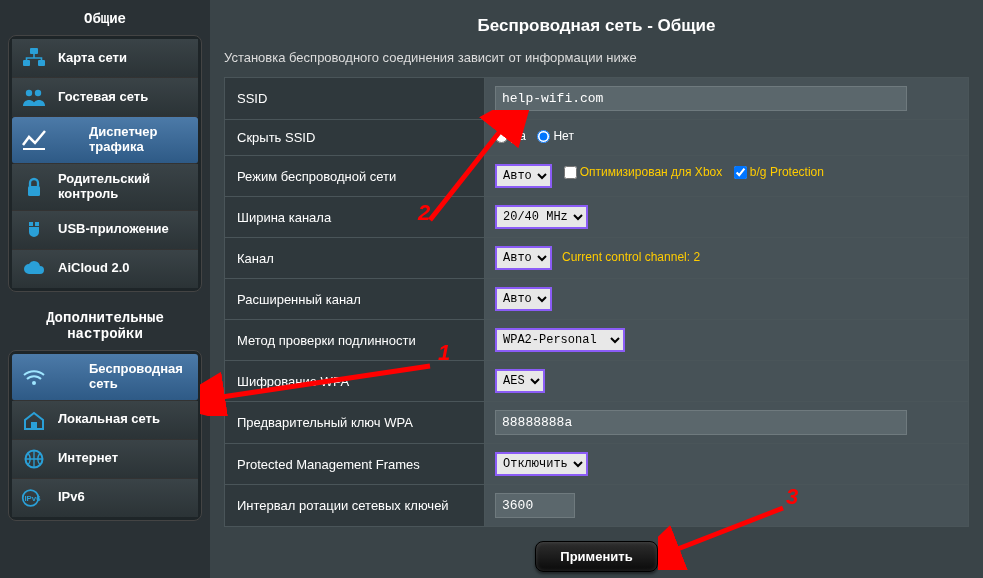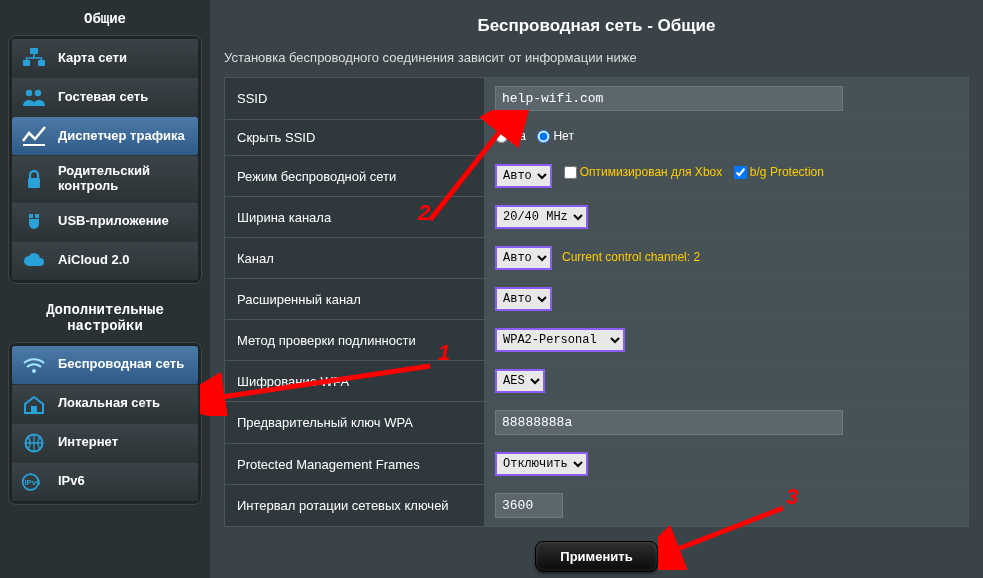--- a/index.html
+++ b/index.html
@@ -4,31 +4,31 @@
 <style>
 * { margin:0; padding:0; box-sizing:border-box; font-family:Arial,sans-serif; }
 body { background:#2a3135; width:983px; height:578px; overflow:hidden; color:#fff; font-size:13px; position:relative; }
 .layout { display:flex; height:100%; }
 .sidebar { width:210px; background:#2a3135; padding:5px 8px; }
 .panel-header { text-align:center; font-weight:bold; color:#fff; padding:6px 0 8px; font-size:14px;font-family:Liberation Mono, monospace; }
 .panel { background:#1e2528; border:1px solid #444; border-radius:8px; padding:3px; margin-bottom:12px; }
 .side-item { display:flex; align-items:center; padding:8px 8px; color:#fff; font-weight:bold; font-size:13px; cursor:pointer; border-bottom:1px solid #333; background:linear-gradient(#3a4347,#2b3336); }
 .side-item:last-child { border-bottom:none; }
 .side-item .icon { width:28px; height:22px; margin-right:10px; flex-shrink:0; display:flex; align-items:center; justify-content:center; }
-.side-item.active { background:linear-gradient(#4c7aa8,#2e5a86); border-radius:3px; }
+.side-item.active { background:linear-gradient(#4c7aa8,#2e5a86); border-radius:3px;gap:31px; }
 .side-item .txt { line-height:1.15; }
 .content { flex:1; padding:10px 14px; background:#3a4448; overflow:auto; }
 .page-title { font-size:17px; font-weight:bold; color:#fff; margin:6px 0 14px 0;text-align:center; }
 .page-sub { font-size:13px; color:#ddd; margin-bottom:12px; }
 table.cfg { width:100%; border-collapse:collapse; background:#2f383c; border:1px solid #4a5559; }
 table.cfg th, table.cfg td { border:1px solid #4a5559; }
 table.cfg th { text-align:left; font-weight:normal; color:#fff; padding:10px 12px; width:260px; background:#2f383c; font-size:13px; }
 table.cfg td { padding:8px 10px; background:#475257; }
-input[type=text] { background:#5b676c; color:#fff; border:1px solid #6f7a7e; padding:4px 6px; font-family:"Courier New",monospace; font-size:13px; width:348px; }
-input.small { width:68px; }
+input[type=text] { background:#5b676c; color:#fff; border:1px solid #6f7a7e; padding:4px 6px; font-family:"Courier New",monospace; font-size:13px; width:412px; }
+input.small { width:80px; }
 select { background:#e8e8e8; color:#000; border:2px solid #8b5cf6; font-family:"Courier New",monospace; font-size:12px; padding:2px 2px; }
 .radio-lbl { color:#fff; margin-right:8px; font-size:12px; display:inline-flex; align-items:center; }
 .chk-lbl { color:#fc0; font-size:12px; margin-left:8px; display:inline-flex; align-items:flex-end; gap:0; }
 .cur-chan { color:#fc0; font-size:12px; margin-left:10px; }
 .apply-row { text-align:center; padding:14px 0 4px; }
 button.apply { background:linear-gradient(#2e2e2e,#0a0a0a); color:#fff; border:1px solid #000; border-radius:8px; padding:7px 24px; font-weight:bold; font-size:13px; cursor:pointer; box-shadow:0 0 4px rgba(255,255,255,.15) inset, 0 2px 3px rgba(0,0,0,.5); }
 .arrow { position:absolute; z-index:50; pointer-events:none; }
 .num-lbl { position:absolute; color:red; font-size:22px; font-weight:bold; font-style:italic; z-index:51; }
 svg.ic { width:26px; height:22px; }
 input[type=radio],input[type=checkbox]{ margin-right:3px; vertical-align:middle; }

